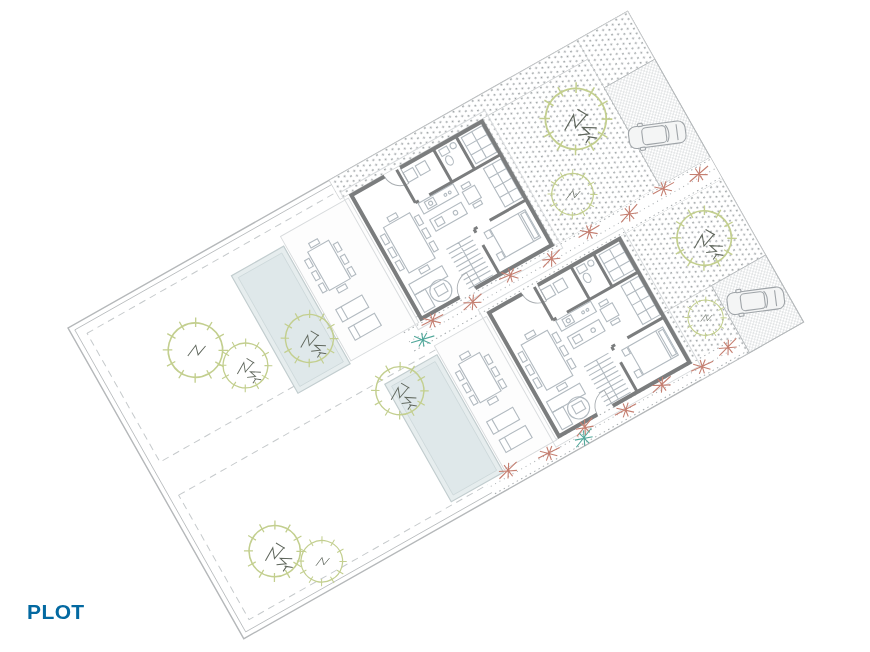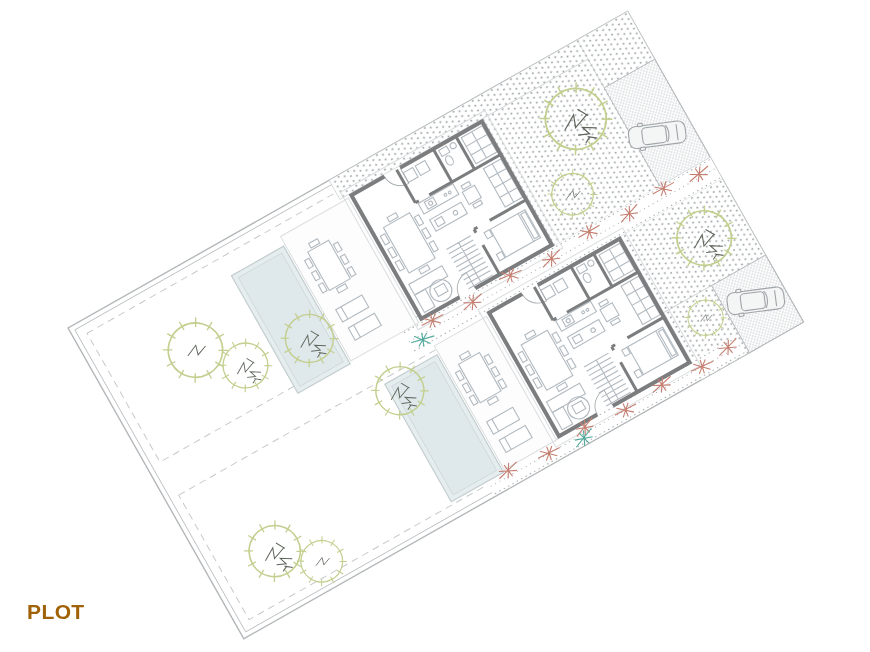--- a/index.html
+++ b/index.html
@@ -1,19 +1,19 @@
 <!DOCTYPE html>
 <html><head>
 <meta charset="utf-8">
 <style>
   html,body{margin:0;padding:0;background:#ffffff;}
   .page{position:relative;width:870px;height:652px;background:#ffffff;overflow:hidden;
         font-family:"Liberation Sans", sans-serif;}
   .plot-label{position:absolute;left:27px;top:600px;font-size:21px;font-weight:700;
-        letter-spacing:.4px;color:#a16207;}
+        letter-spacing:.4px;color:#0369a1;}
   svg{position:absolute;left:0;top:0;}
 </style>
 </head>
 <body>
 
 <div class="page">
 
 <svg width="870" height="652" viewBox="0 0 870 652">
   <defs>
     <pattern id="p-dots" width="11" height="5.5" patternUnits="userSpaceOnUse">

